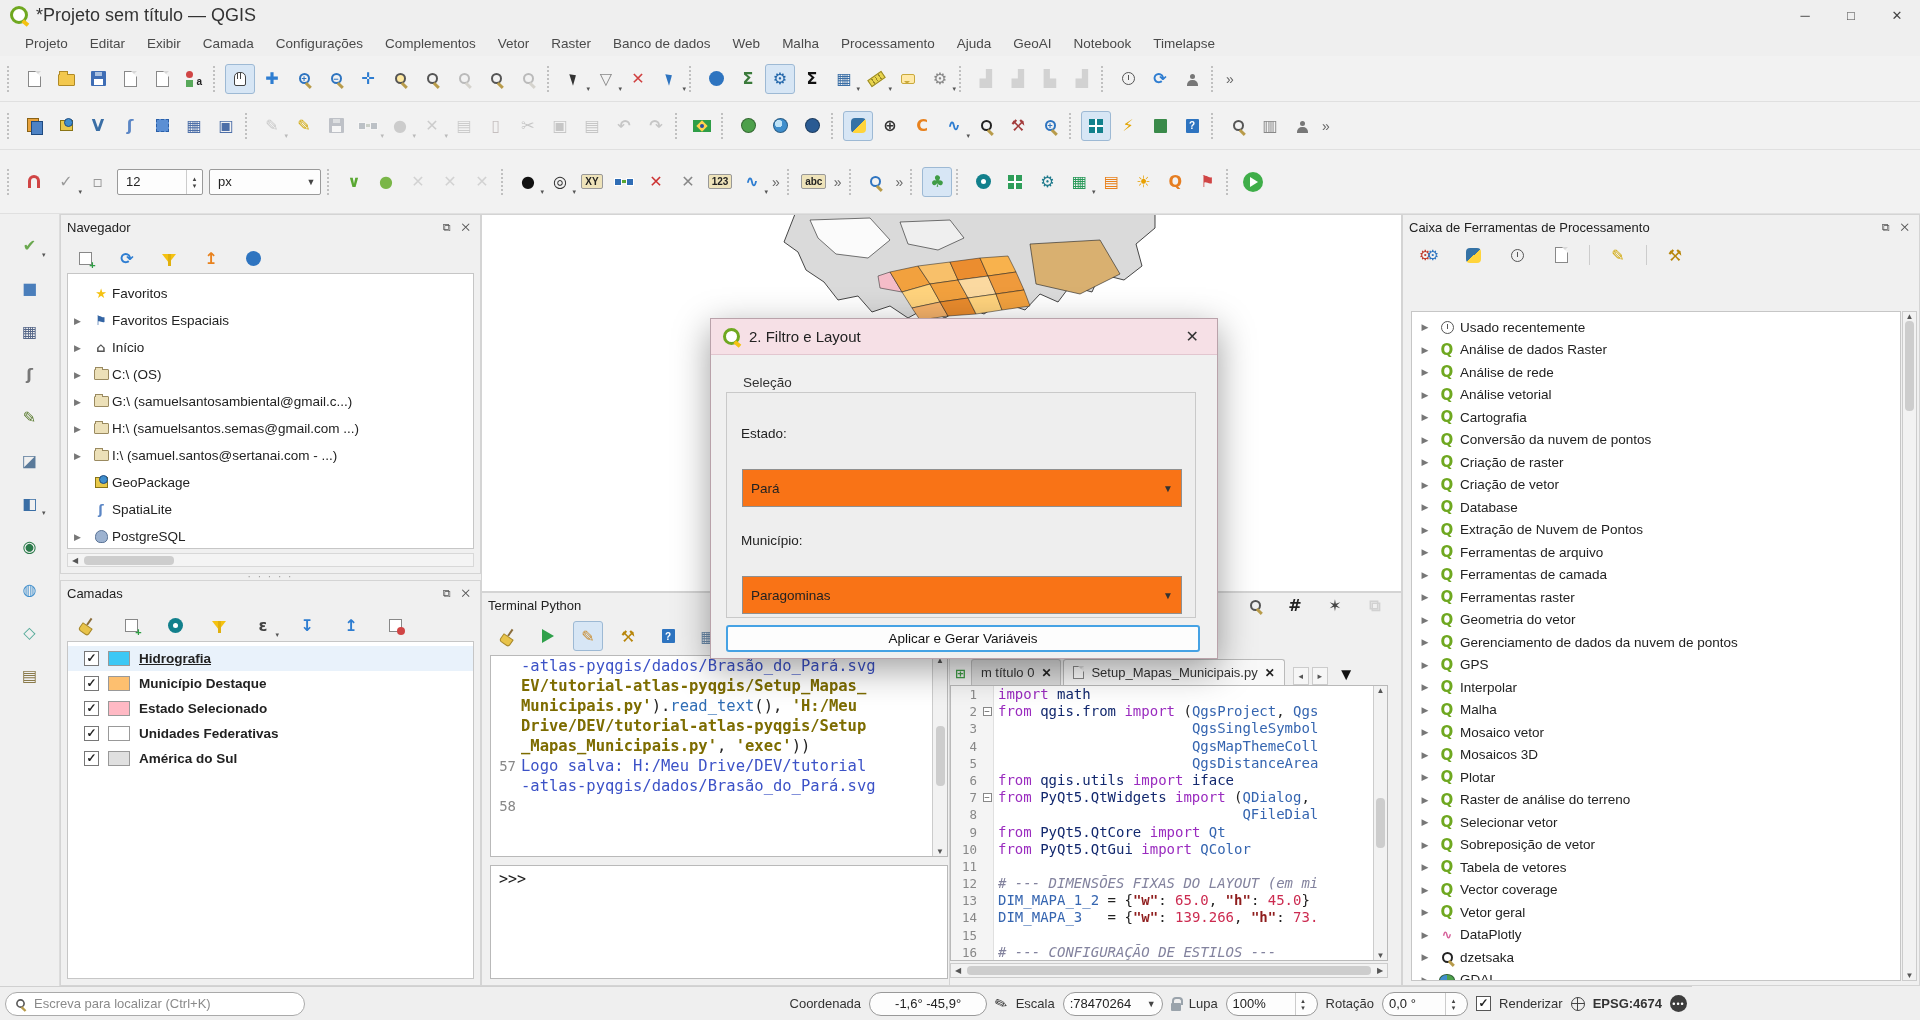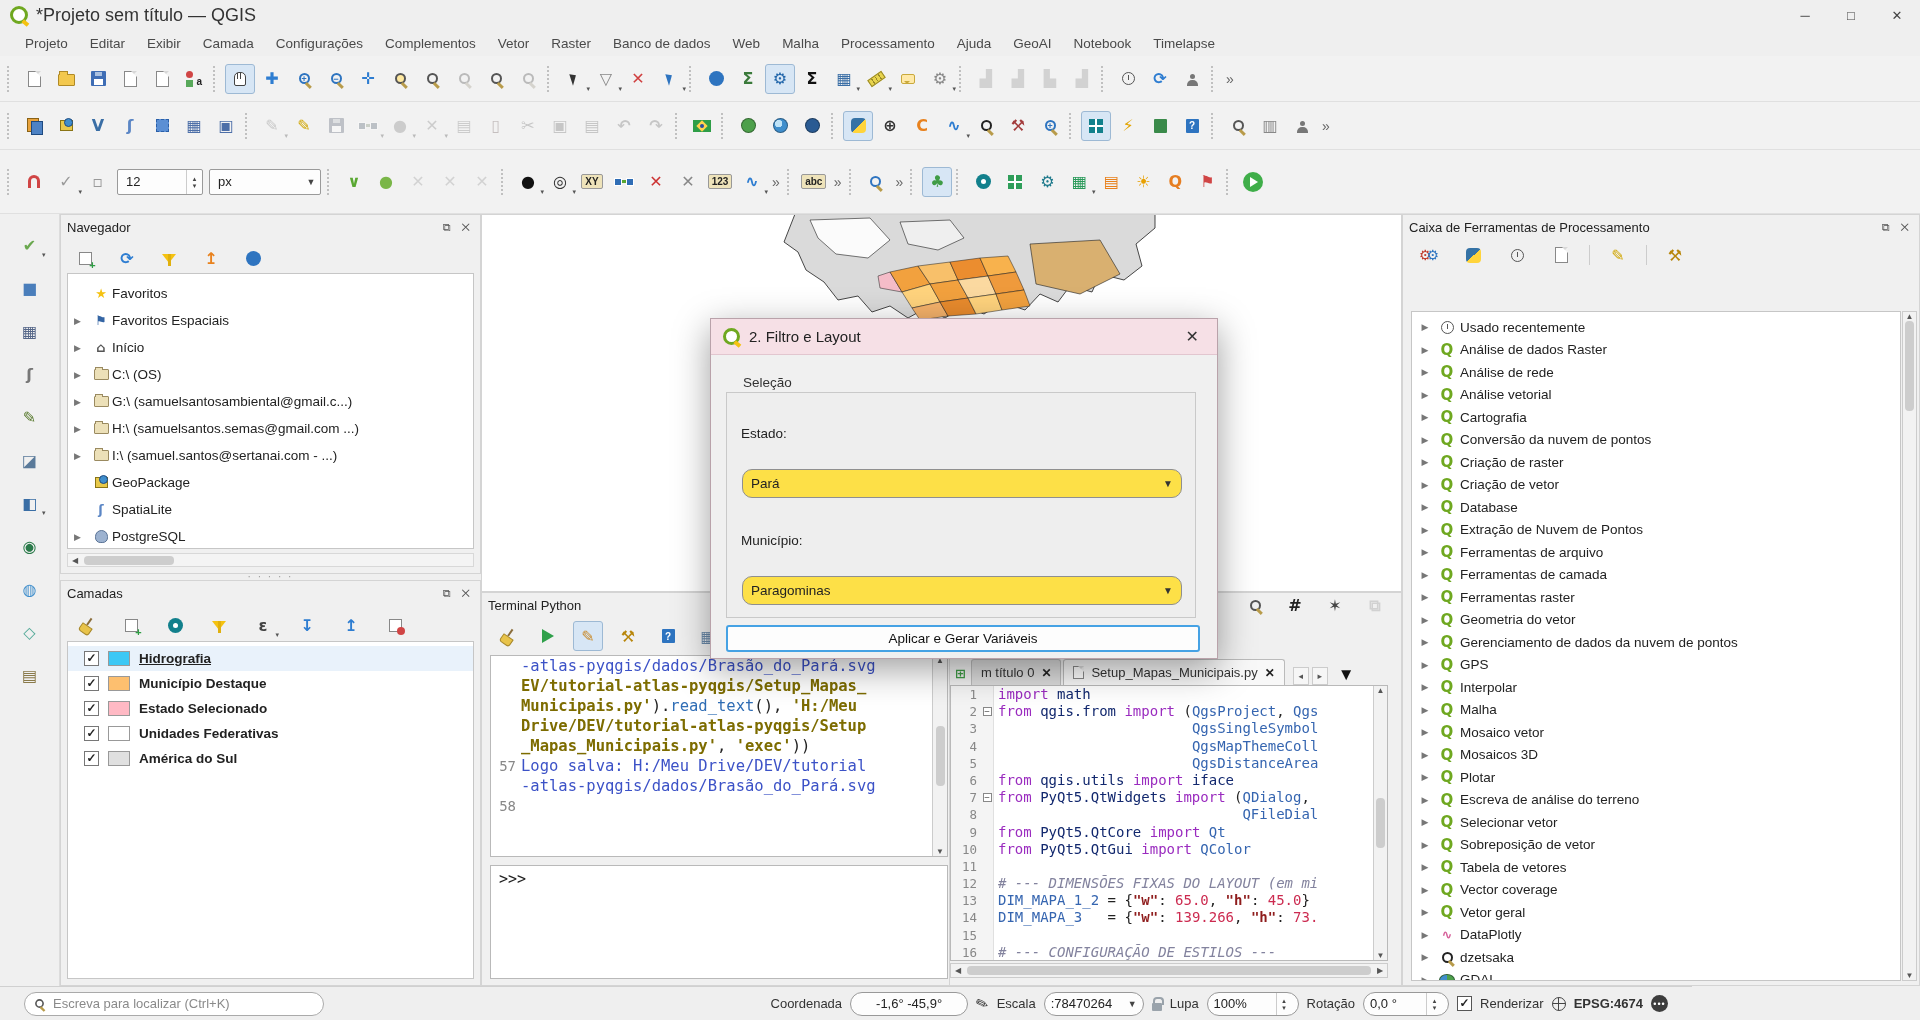--- a/index.html
+++ b/index.html
@@ -181,39 +181,39 @@
   .xrow { display:flex; align-items:center; height:22.5px; font-size:13.5px; padding-left:4px; }
   .xrow .arr { width:18px; font-size:9px; color:#777; text-align:center; }
   .xrow .xico { width:26px; display:flex; justify-content:center; }
   .k-q { font:bold 15px "DejaVu Sans",sans-serif; color:#6fa820; }
   .k-plotly { font:bold 13px "DejaVu Sans",sans-serif; color:#d6609a; }
   .k-gdal { width:16px; height:12px; border-radius:50%; background:linear-gradient(90deg,#3f8ecc 50%,#4da04b 50%); border:1px solid #2a5b30; display:inline-block; }
   #tbx-vscroll { position:absolute; right:2px; top:96px; width:15px; bottom:4px; background:#f2f2f2; border:1px solid #ccc; display:flex; flex-direction:column; align-items:center; justify-content:space-between; }
   .vthumb { width:9px; height:90px; background:#cdcdcd; border-radius:4px; }
 
   
-  #statusbar { left:0; top:986px; width:1692px; height:34px; background:#efefef; border-top:1px solid #d0d0d0; display:flex; align-items:center; padding:0 24px; }
+  #statusbar { left:0; top:986px; width:1692px; height:34px; background:#efefef; border-top:1px solid #d0d0d0; display:flex; align-items:center; padding:0 5px; }
   #locator { width:300px; height:24px; background:#fff; border:1px solid #aaa; border-radius:12px; display:flex; align-items:center; padding:0 9px; gap:8px; }
   #locator .ph { color:#8a8a8a; font-size:13px; }
   #status-right { margin-left:auto; display:flex; align-items:center; gap:8px; }
   .slabel { font-size:13px; color:#333; }
   .sinput { height:24px; background:#fdfdfd; border:1px solid #999; border-radius:12px; display:flex; align-items:center; justify-content:center; font-size:13px; padding:0 6px; }
   .cb { width:15px; height:15px; border:1.4px solid #555; background:#fff; font-size:12px; line-height:12px; text-align:center; font-weight:bold; }
 
   
   #dialog { left:710px; top:318px; width:508px; height:341px; background:#f0f0f0; border:1px solid #b9a2aa; box-shadow:0 10px 34px rgba(0,0,0,.38); z-index:50; }
   #dlg-title { height:36px; background:#f6e0e6; border-bottom:1px solid #e2c6cf; display:flex; align-items:center; padding:0 12px; gap:9px; }
   #dlg-title .t { font-size:15px; color:#222; flex:1; }
   #dlg-close { font-size:16px; color:#333; padding:0 6px; }
   .qlogo { width:17px; height:17px; border-radius:50%; border:3px solid #6fa820; position:relative; display:inline-block; background:#fff; }
   .qlogo:after { content:""; position:absolute; right:-4px; bottom:-3px; width:7px; height:3.5px; background:#f5c211; transform:rotate(40deg); }
   #dlg-selecao { position:absolute; left:32px; top:56px; font-size:13.5px; color:#333; }
   #dlg-group { position:absolute; left:15px; top:73px; width:470px; height:226px; border:1px solid #c9c9c9; background:#eeeeee; }
   .dlg-label { position:absolute; left:30px; font-size:13.5px; color:#222; }
-  .dlg-combo { position:absolute; left:31px; width:440px; height:29px; background:#fde047; border:1px solid #8f8f8f; border-radius:10px; display:flex; align-items:center; }
+  .dlg-combo { position:absolute; left:31px; width:440px; height:38px; background:#f97316; border:1px solid #8f8f8f; border-radius:0; display:flex; align-items:center; }
   .dlg-combo .v { flex:1; font-size:13.5px; padding-left:8px; }
   .dlg-combo .a { width:26px; text-align:center; font-size:10px; color:#333; }
   #dlg-apply { position:absolute; left:15px; top:306px; width:474px; height:27px; background:#fdfdfd; border:2px solid #46a2e4; border-radius:3px; display:flex; align-items:center; justify-content:center; font-size:13.5px; color:#111; }
 </style>
 </head>
 <body>
 
 <div class="abs" id="titlebar">
   <span class="qlogo"></span>
   <span id="title-text">*Projeto sem título — QGIS</span>
@@ -1160,21 +1160,21 @@
           <b class="k-q">Q</b>
         </span>
         <span>Plotar</span>
       </div>
 
       <div class="xrow">
         <span class="arr">▶</span>
         <span class="xico">
           <b class="k-q">Q</b>
         </span>
-        <span>Escreva de análise do terreno</span>
+        <span>Raster de análise do terreno</span>
       </div>
 
       <div class="xrow">
         <span class="arr">▶</span>
         <span class="xico">
           <b class="k-q">Q</b>
         </span>
         <span>Selecionar vetor</span>
       </div>
 

